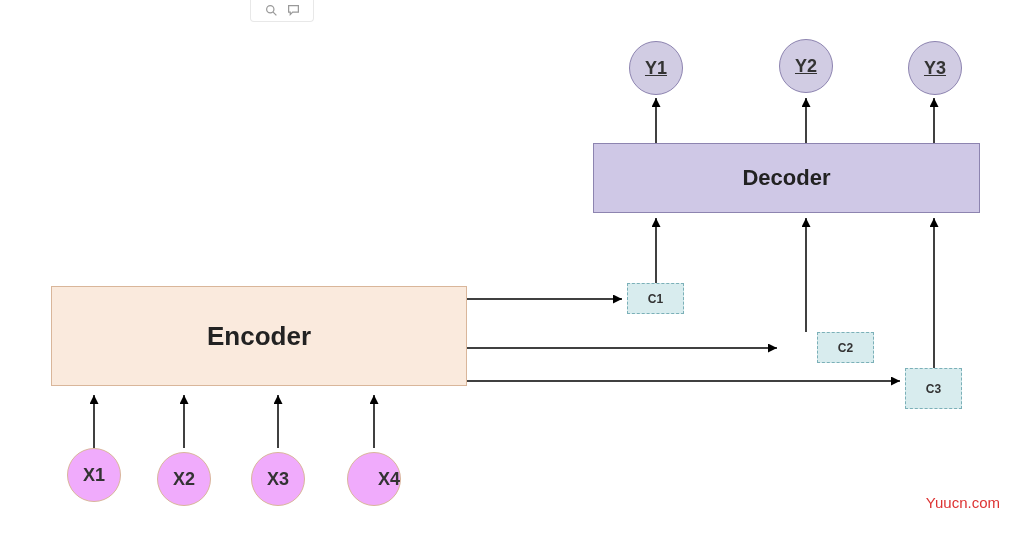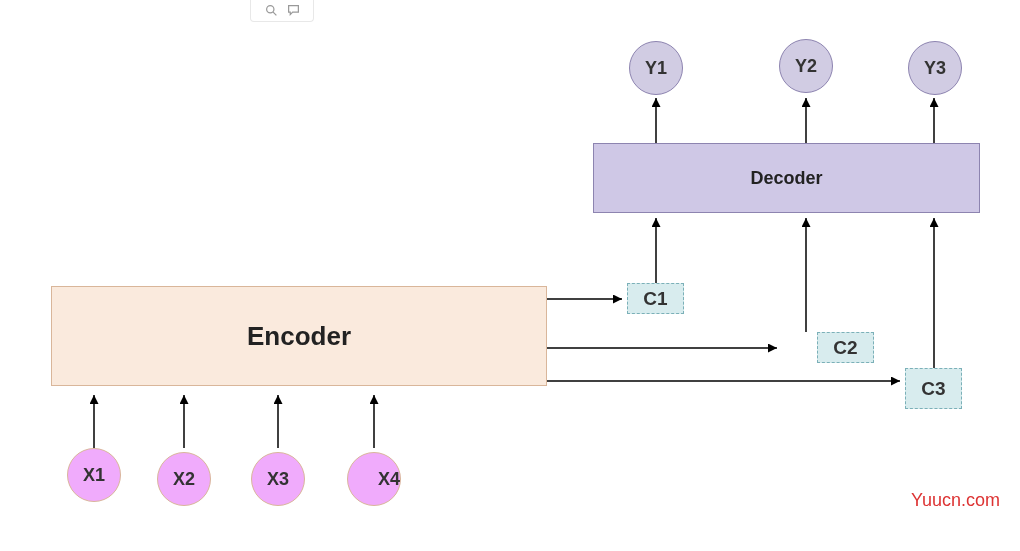--- a/index.html
+++ b/index.html
@@ -50,58 +50,59 @@
       background: #f0abfc;
       border-color: #d9b69a;
       color: #333;
     }
     .circle.y {
       width: 54px;
       height: 54px;
       background: #d1cce3;
       border-color: #8d84b0;
       color: #333;
+      text-decoration: underline;
     }
     .block {
       position: absolute;
       display: flex;
       align-items: center;
       justify-content: center;
       font-weight: bold;
       border: 1.5px solid;
     }
     .block.encoder {
       background: #faeadd;
       border-color: #d9b69a;
       color: #222;
       font-size: 26px;
     }
     .block.decoder {
       background: #cfc8e6;
       border-color: #8d84b0;
       color: #222;
-      font-size: 18px;
+      font-size: 22px;
     }
     .cbox {
       position: absolute;
       background: #d8ecee;
       border: 1.5px dashed #7bb0b8;
       color: #333;
       font-weight: bold;
-      font-size: 19px;
+      font-size: 12px;
       display: flex;
       align-items: center;
       justify-content: center;
     }
     .watermark {
       position: absolute;
       right: 20px;
       bottom: 40px;
       color: #d33;
-      font-size: 18px;
+      font-size: 15px;
       font-family: Arial, sans-serif;
     }
     svg.arrows {
       position: absolute;
       top: 0; left: 0;
       width: 1020px;
       height: 551px;
       pointer-events: none;
     }
   </style>
@@ -140,21 +141,21 @@
 
   <line x1="656" y1="283" x2="656" y2="218" stroke="#000" stroke-width="1.5" marker-end="url(#ah)"></line>
   <line x1="806" y1="332" x2="806" y2="218" stroke="#000" stroke-width="1.5" marker-end="url(#ah)"></line>
   <line x1="934" y1="368" x2="934" y2="218" stroke="#000" stroke-width="1.5" marker-end="url(#ah)"></line>
 
   <line x1="656" y1="143" x2="656" y2="98" stroke="#000" stroke-width="1.5" marker-end="url(#ah)"></line>
   <line x1="806" y1="143" x2="806" y2="98" stroke="#000" stroke-width="1.5" marker-end="url(#ah)"></line>
   <line x1="934" y1="143" x2="934" y2="98" stroke="#000" stroke-width="1.5" marker-end="url(#ah)"></line>
 </svg>
 
-<div class="block encoder" style="left:51px; top:286px; width:496px; height:100px;">
+<div class="block encoder" style="left:51px; top:286px; width:416px; height:100px;">
   <span>Encoder</span>
 </div>
 
 <div class="block decoder" style="left:593px; top:143px; width:387px; height:70px;">
   <span>Decoder</span>
 </div>
 
 <div class="circle x" style="left:67px; top:448px;">
   <span>X1</span>
 </div>

